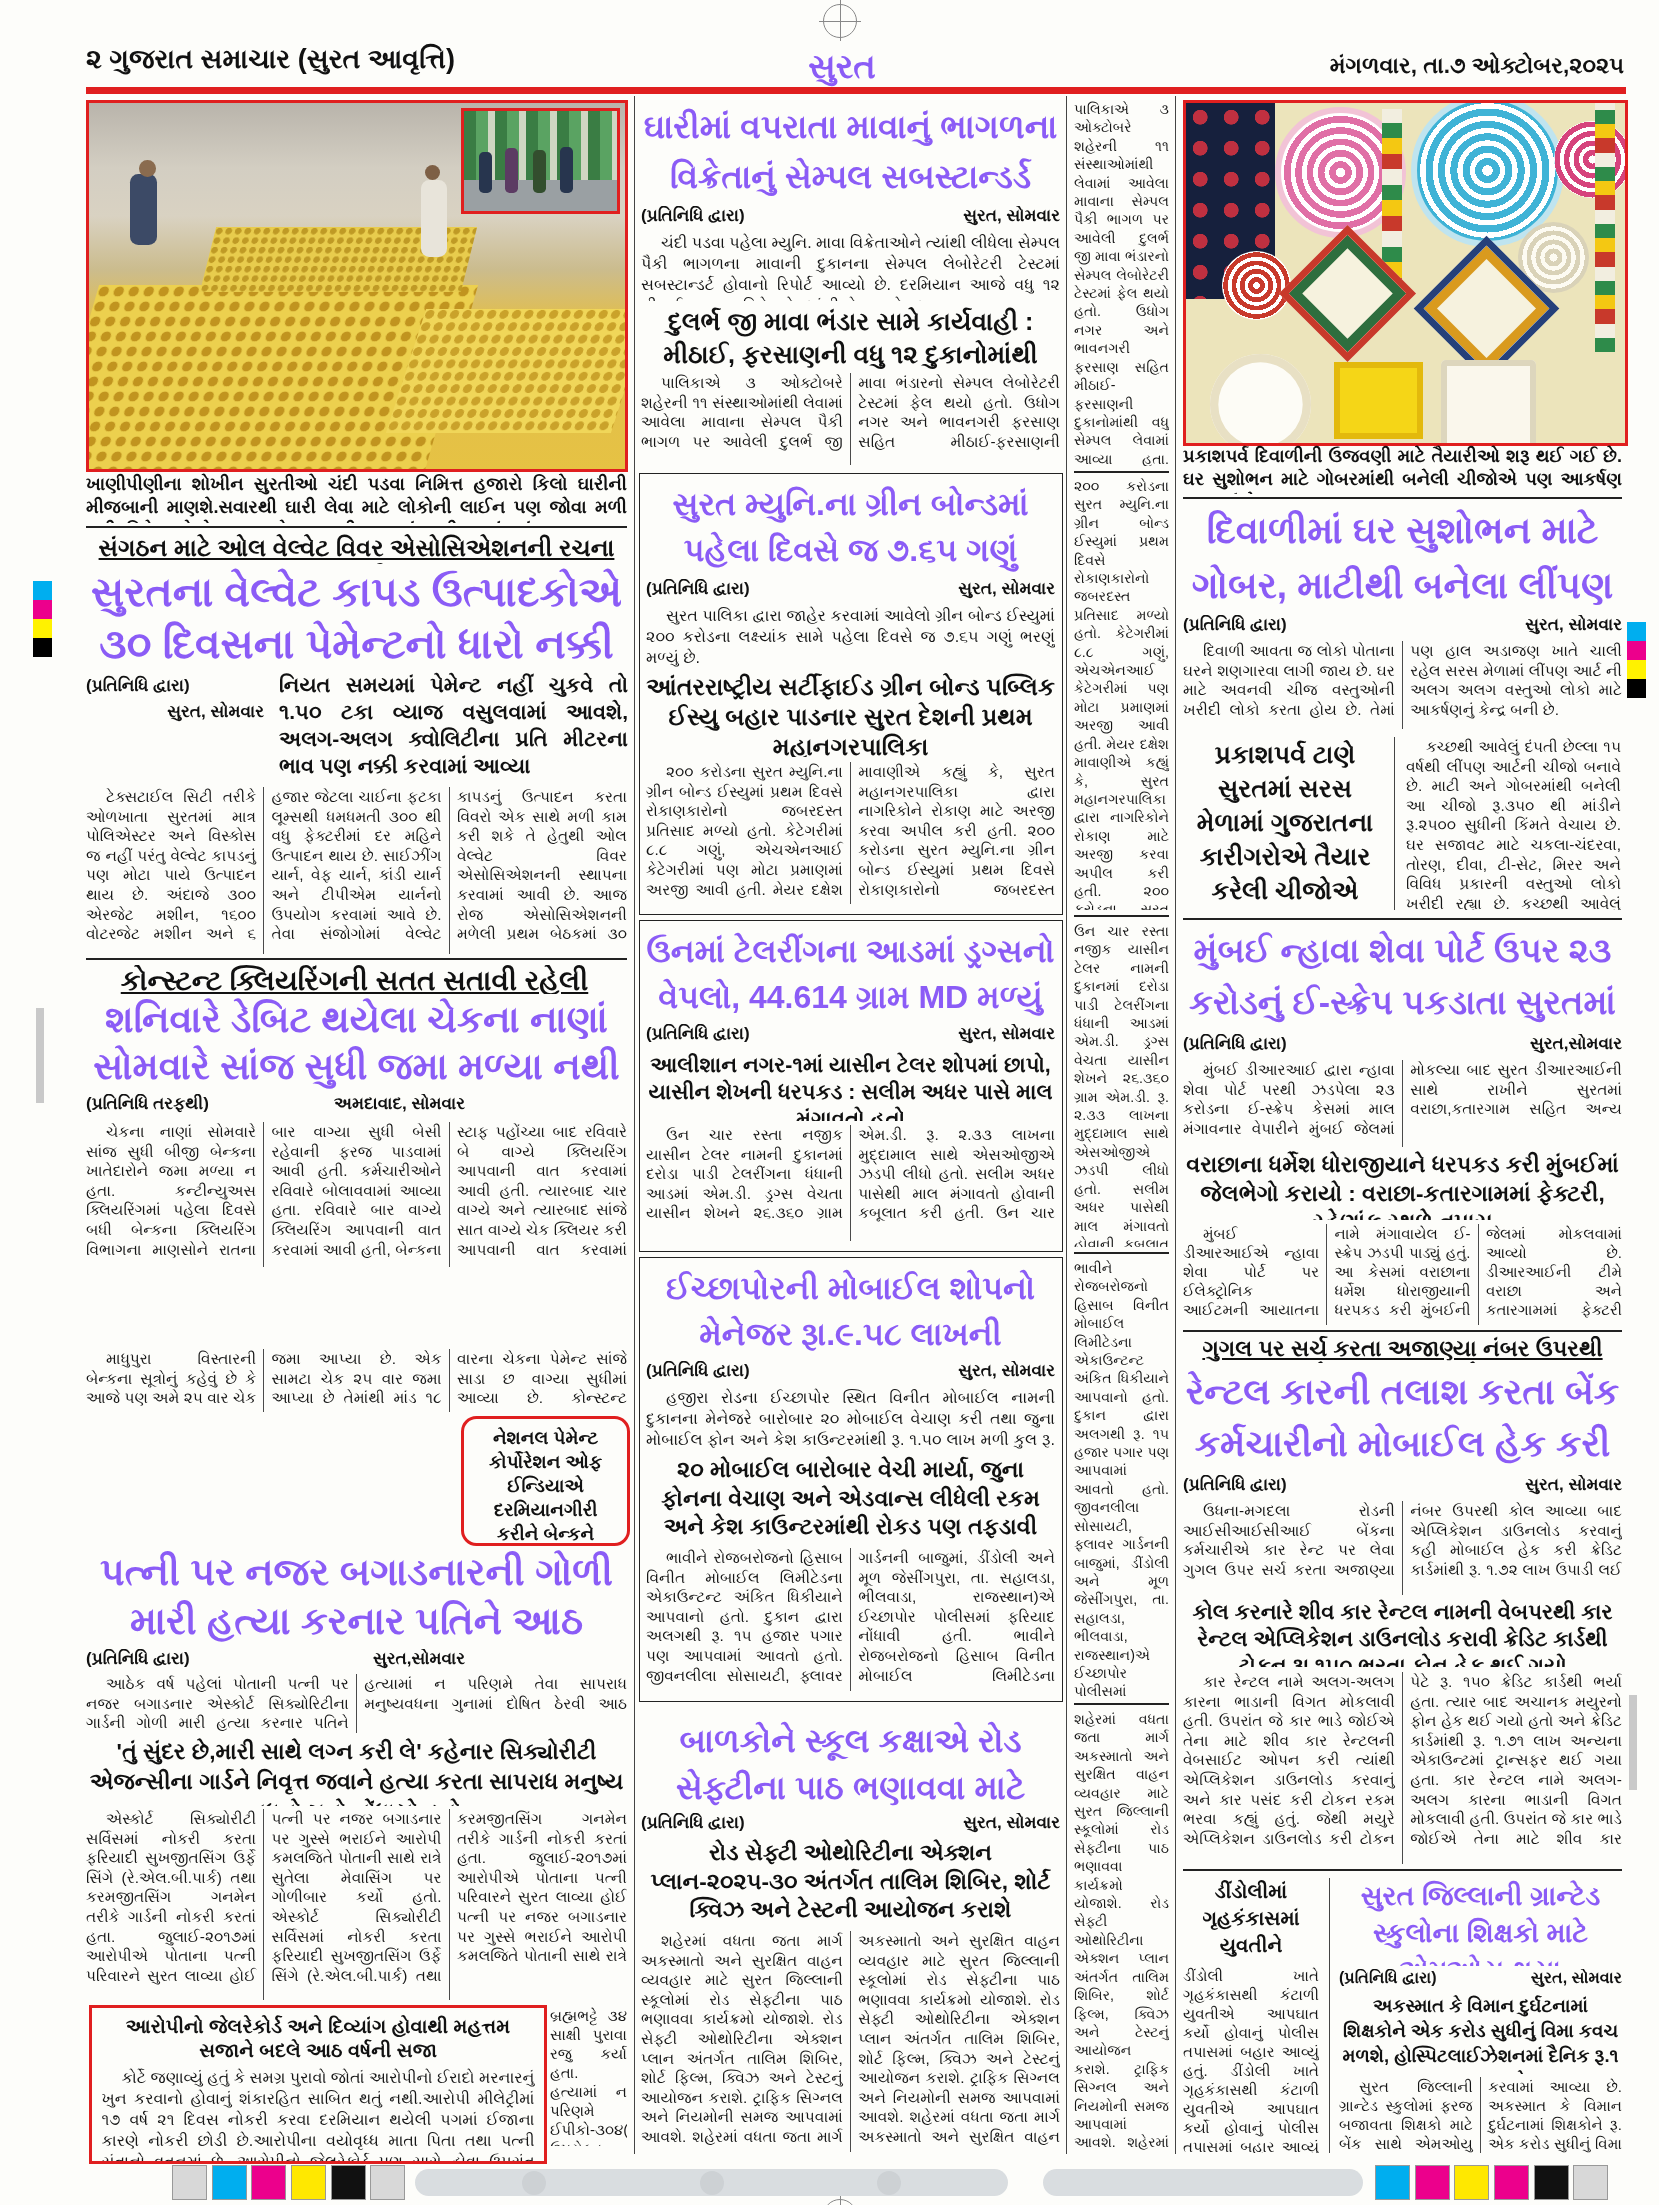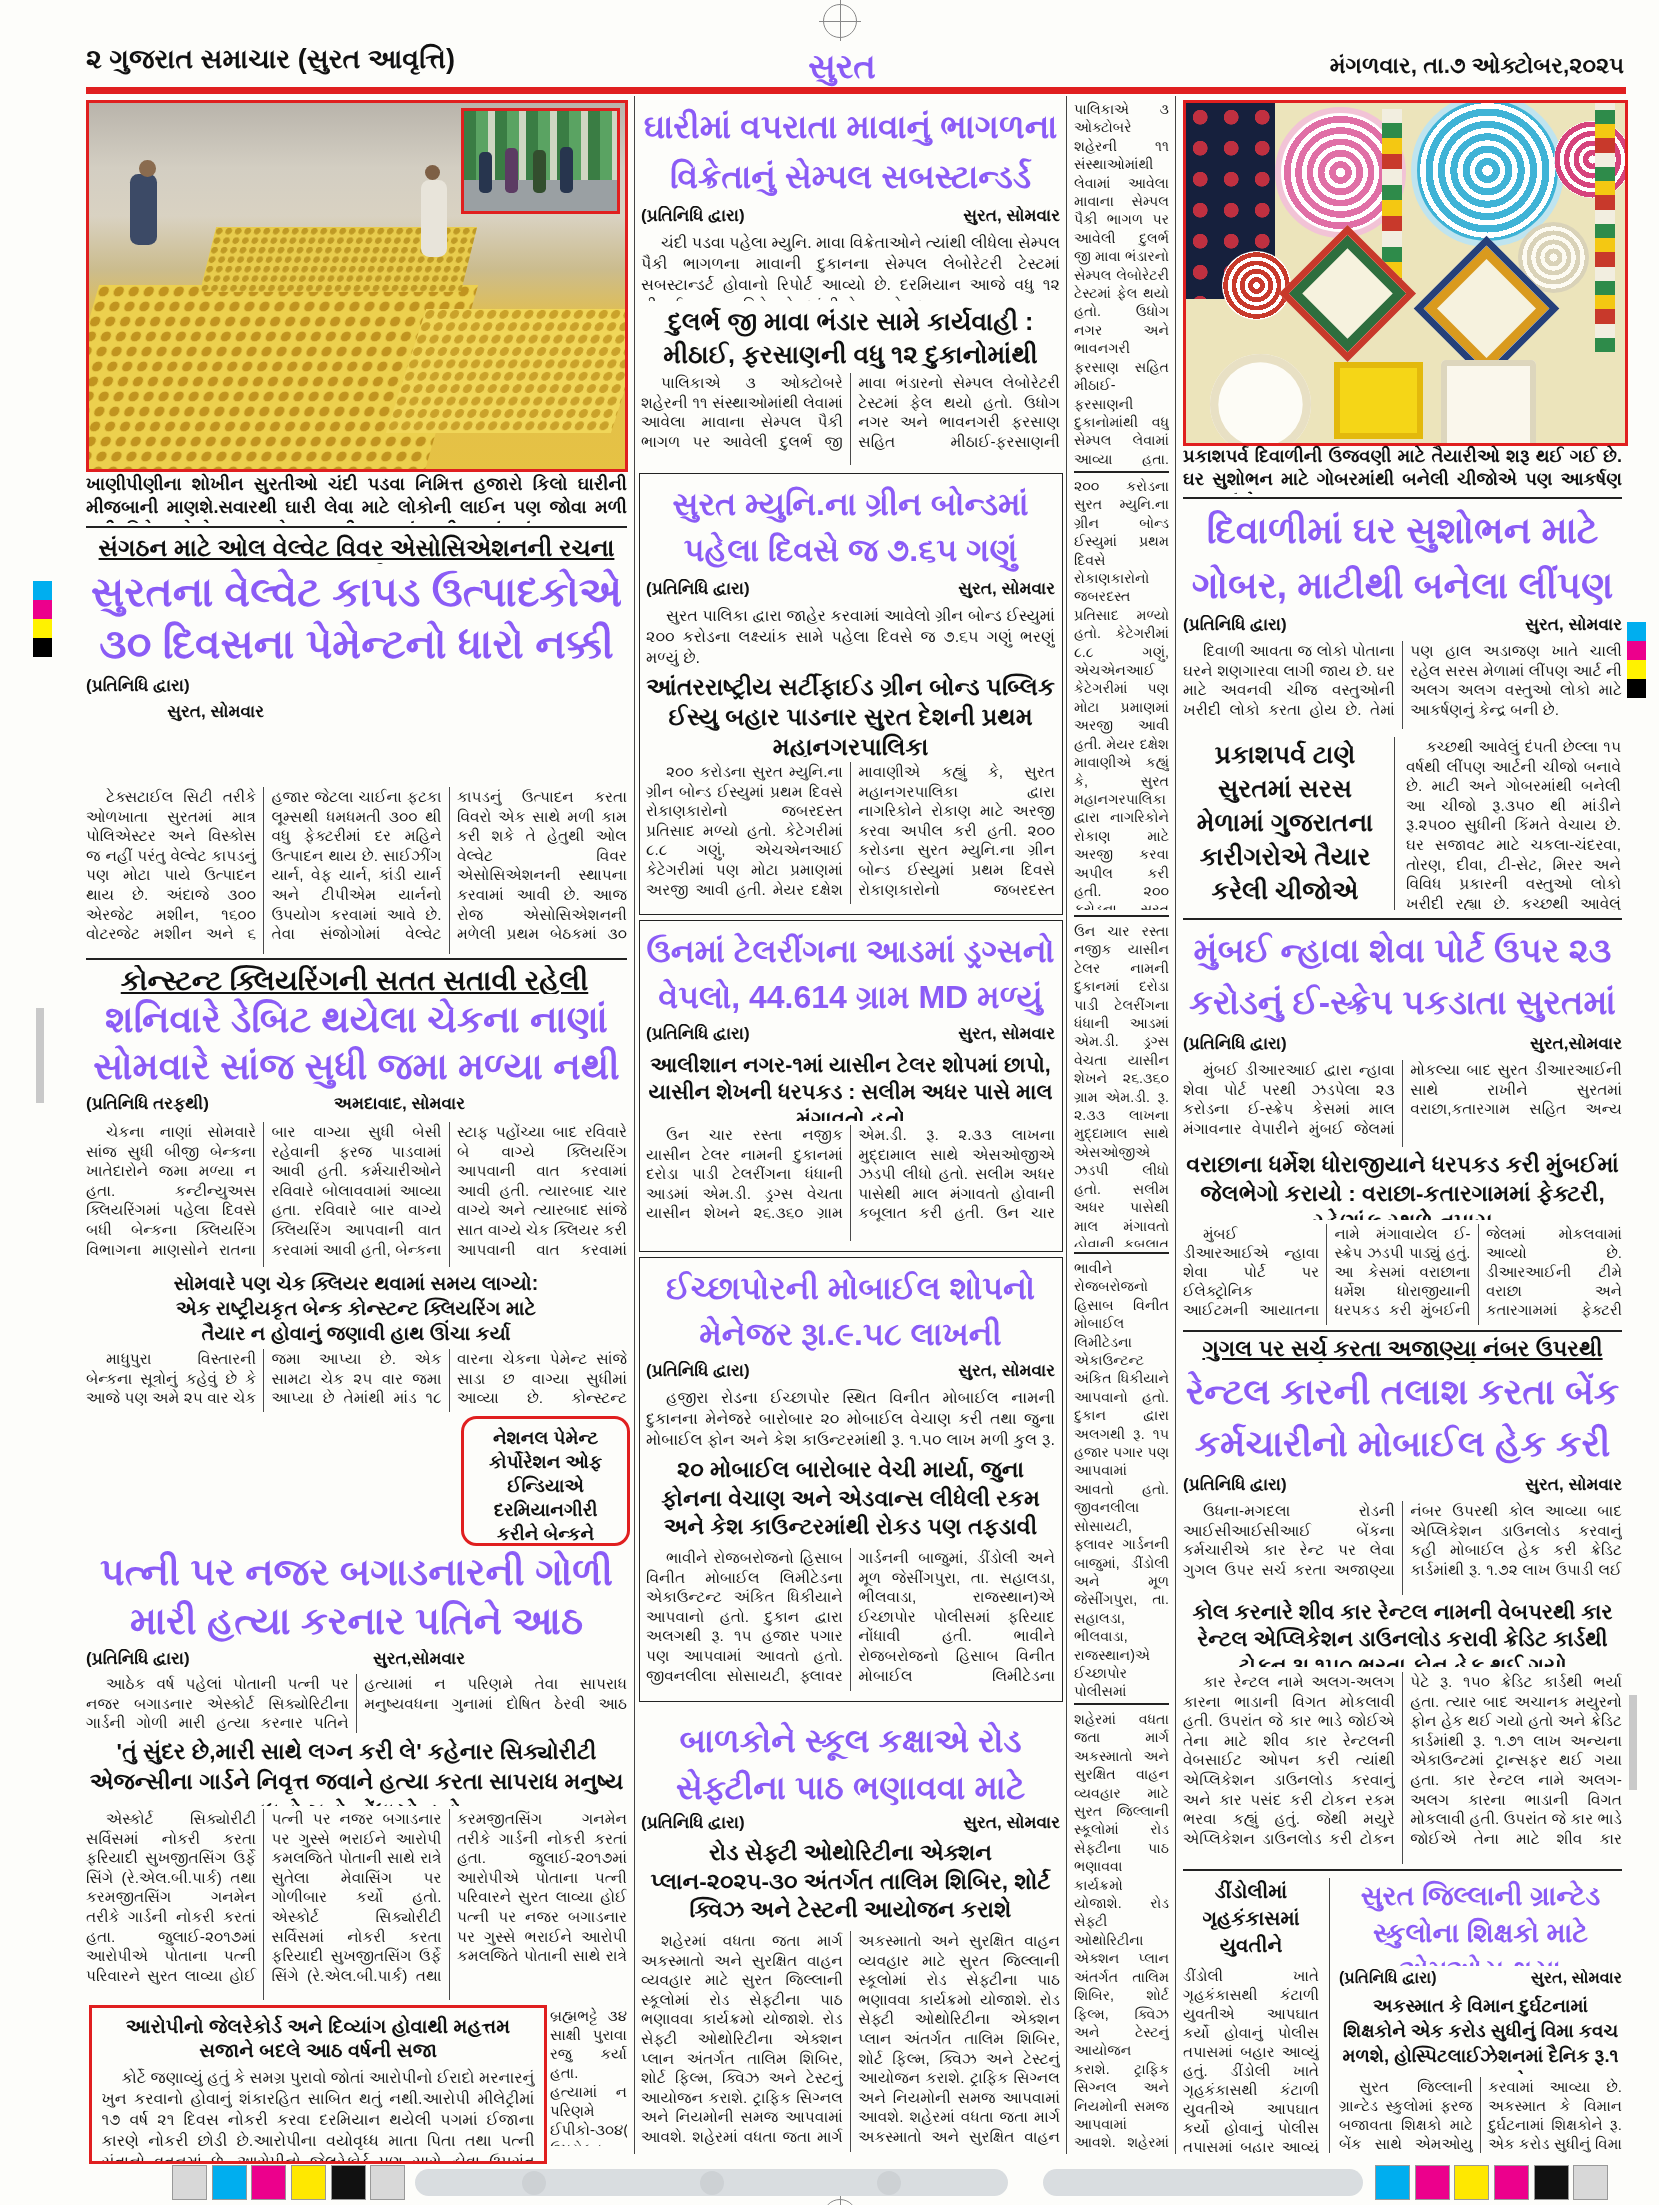--- a/index.html
+++ b/index.html
@@ -61,31 +61,31 @@
   </div>
   <div class="abs caption" style="left:86px;top:473px;width:541px;height:50px;">ખાણીપીણીના શોખીન સુરતીઓ ચંદી પડવા નિમિત્ત હજારો કિલો ઘારીની મીજબાની માણશે.સવારથી ઘારી લેવા માટે લોકોની લાઈન પણ જોવા મળી હતી. વિક્રેતાઓએ શરદપૂનમે પણ ઘારી બનાવવું જારી રાખ્યું હતું.</div>
   <div class="abs hline" style="left:86px;top:526px;width:541px;"></div>
 
   <div class="abs kick" style="left:86px;top:534px;width:541px;height:30px;font-size:24px;">સંગઠન માટે ઓલ વેલ્વેટ વિવર એસોસિએશનની રચના કરાઈ</div>
   <div class="abs hl" style="left:86px;top:566px;width:541px;height:104px;font-size:41px;line-height:52px;">સુરતના વેલ્વેટ કાપડ ઉત્પાદકોએ ૩૦ દિવસના પેમેન્ટનો ધારો નક્કી કર્યો</div>
   <div class="abs" style="left:86px;top:676px;width:178px;font-size:17px;font-weight:700;">
     <div>(પ્રતિનિધિ દ્વારા)</div>
     <div style="margin-top:6px;text-align:right;">સુરત, સોમવાર</div>
   </div>
+  <div class="abs" style="left:279px;top:671px;width:349px;height:110px;font-size:21px;line-height:27px;font-weight:700;text-align:justify;overflow:hidden;">નિયત સમયમાં પેમેન્ટ નહીં ચુકવે તો ૧.૫૦ ટકા વ્યાજ વસુલવામાં આવશે, અલગ-અલગ ક્વોલિટીના પ્રતિ મીટરના ભાવ પણ નક્કી કરવામાં આવ્યા</div>
   <div class="abs body cols3" style="left:86px;top:787px;width:541px;height:167px;">ટેક્સટાઈલ સિટી તરીકે ઓળખાતા સુરતમાં માત્ર પોલિએસ્ટર અને વિસ્કોસ જ નહીં પરંતુ વેલ્વેટ કાપડનું પણ મોટા પાયે ઉત્પાદન થાય છે. અંદાજે ૩૦૦ એરજેટ મશીન, ૧૬૦૦ વોટરજેટ મશીન અને ૬ હજાર જેટલા ચાઈના ફટકા લૂમ્સથી ધમધમતી ૩૦૦ થી વધુ ફેક્ટરીમાં દર મહિને ઉત્પાદન થાય છે. સાઈઝીંગ યાર્ન, વેફ યાર્ન, કાંડી યાર્ન અને ટીપીએમ યાર્નનો ઉપયોગ કરવામાં આવે છે. તેવા સંજોગોમાં વેલ્વેટ કાપડનું ઉત્પાદન કરતા વિવરો એક સાથે મળી કામ કરી શકે તે હેતુથી ઓલ વેલ્વેટ વિવર એસોસિએશનની સ્થાપના કરવામાં આવી છે. આજ રોજ એસોસિએશનની મળેલી પ્રથમ બેઠકમાં ૩૦ દિવસના પેમેન્ટનો ધારો નક્કી કરાયો હતો. ૯૦૦૦ વ્હાઈટ ગ્રે ક્વોલિટીમાં પ્રતિ મીટરે ૫૮ રૂપિયા, ૧૧૦૦૦ ક્વોલિટીમાં પ્રતિ મીટરે ૬૨ રૂપિયા અને ટુટો ક્વોલિટીના વેલ્વેટ કાપડમાં ૬૮ રૂપિયા ભાવ નક્કી કરવામાં આવ્યો છે.</div>
   <div class="abs hline" style="left:86px;top:958px;width:541px;"></div>
 
   <div class="abs kick" style="left:84px;top:965px;width:541px;height:28.5px;font-size:28px;">કોન્સ્ટન્ટ ક્લિયરિંગની સતત સતાવી રહેલી સમસ્યા</div>
   <div class="abs hl" style="left:86px;top:996px;width:541px;height:96px;font-size:37px;line-height:47px;">શનિવારે ડેબિટ થયેલા ચેકના નાણાં સોમવારે સાંજ સુધી જમા મળ્યા નથી</div>
   <div class="abs byrow" style="left:86px;top:1094px;width:379px;">
     <span>(પ્રતિનિધિ તરફથી)</span>
     <span>અમદાવાદ, સોમવાર</span>
   </div>
   <div class="abs body cols3" style="left:86px;top:1122px;width:541px;height:145px;">ચેકના નાણાં સોમવારે સાંજ સુધી બીજી બેન્કના ખાતેદારોને જમા મળ્યા ન હતા. કન્ટીન્યુઅસ ક્લિયરિંગમાં પહેલા દિવસે બધી બેન્કના ક્લિયરિંગ વિભાગના માણસોને રાતના બાર વાગ્યા સુધી બેસી રહેવાની ફરજ પાડવામાં આવી હતી. કર્મચારીઓને રવિવારે બોલાવવામાં આવ્યા હતા. રવિવારે બાર વાગ્યે ક્લિયરિંગ આપવાની વાત કરવામાં આવી હતી, બેન્કના સ્ટાફ પહોંચ્યા બાદ રવિવારે બે વાગ્યે ક્લિયરિંગ આપવાની વાત કરવામાં આવી હતી. ત્યારબાદ ચાર વાગ્યે અને ત્યારબાદ સાંજે સાત વાગ્યે ચેક ક્લિયર કરી આપવાની વાત કરવામાં આવી હતી. છેવટે સોમવાર તમામ ચેકના નાણાં જમા આપવામાં આવ્યા હતા.</div>
-  <div class="abs sub" style="left:172px;top:1271px;width:368px;height:75px;font-size:19.6px;line-height:25px;">સોમવારે પણ ચેક ક્લિયર થવામાં સમય લાગ્યો: એક રાષ્ટ્રીયકૃત બેન્ક કોન્સ્ટન્ટ ક્લિયરિંગ માટે તૈયાર ન હોવાનું જણાવી હાથ ઊંચા કર્યા</div>
   <div class="abs body cols3" style="left:86px;top:1349px;width:541px;height:63px;">માધુપુરા વિસ્તારની બેન્કના સૂત્રોનું કહેવું છે કે આજે પણ અમે ૨૫ વાર ચેક જમા આપ્યા છે. એક સામટા ચેક ૨૫ વાર જમા આપ્યા છે તેમાંથી માંડ ૧૮ વારના ચેકના પેમેન્ટ સાંજે સાડા છ વાગ્યા સુધીમાં આવ્યા છે. કોન્સ્ટન્ટ ક્લિયરિંગની કારણે ડિજિટલ ટ્રાન્ઝેકશન ઓછા થવા માંડ્યા છે. લોકો ડિજિટલ પેમેન્ટ કરવાને બદલે પાછા ચેક લઈને જવાની ફરજ પાડી રહ્યા છે.</div>
   <div class="abs sub" style="left:461px;top:1416px;width:149px;height:110px;border:3.6px solid #e01f1f;border-radius:15.4px;padding:7.1px;font-size:18.4px;line-height:24px;">નેશનલ પેમેન્ટ કોર્પોરેશન ઓફ ઈન્ડિયાએ દરમિયાનગીરી કરીને બેન્કને કામકાજ ચાલુ રાખવા સમજાવી</div>
 
   <div class="abs hl" style="left:86px;top:1548px;width:541px;height:97px;font-size:38px;line-height:49px;">પત્ની પર નજર બગાડનારની ગોળી મારી હત્યા કરનાર પતિને આઠ વર્ષની કેદ</div>
   <div class="abs byrow" style="left:86px;top:1649px;width:379px;">
     <span>(પ્રતિનિધિ દ્વારા)</span>
     <span>સુરત,સોમવાર</span>
   </div>
   <div class="abs body cols2" style="left:86px;top:1674px;width:541px;height:59px;">આઠેક વર્ષ પહેલાં પોતાની પત્ની પર નજર બગાડનાર એસ્કોર્ટ સિક્યોરિટીના ગાર્ડની ગોળી મારી હત્યા કરનાર પતિને હત્યામાં ન પરિણમે તેવા સાપરાધ મનુષ્યવધના ગુનામાં દોષિત ઠેરવી આઠ વર્ષની સખ્તકેદ, ૧ હજાર દંડ ન ભરે તો વધુ છ માસની સજા કોર્ટે ફટકારી હતી.</div>
   <div class="abs sub" style="left:86px;top:1737px;width:541px;height:69px;font-size:22.5px;line-height:30px;">'તું સુંદર છે,મારી સાથે લગ્ન કરી લે' કહેનાર સિક્યોરીટી એજન્સીના ગાર્ડને નિવૃત્ત જવાને હત્યા કરતા સાપરાધ મનુષ્ય વધનો ગુનો નોંધાયો હતો</div>

